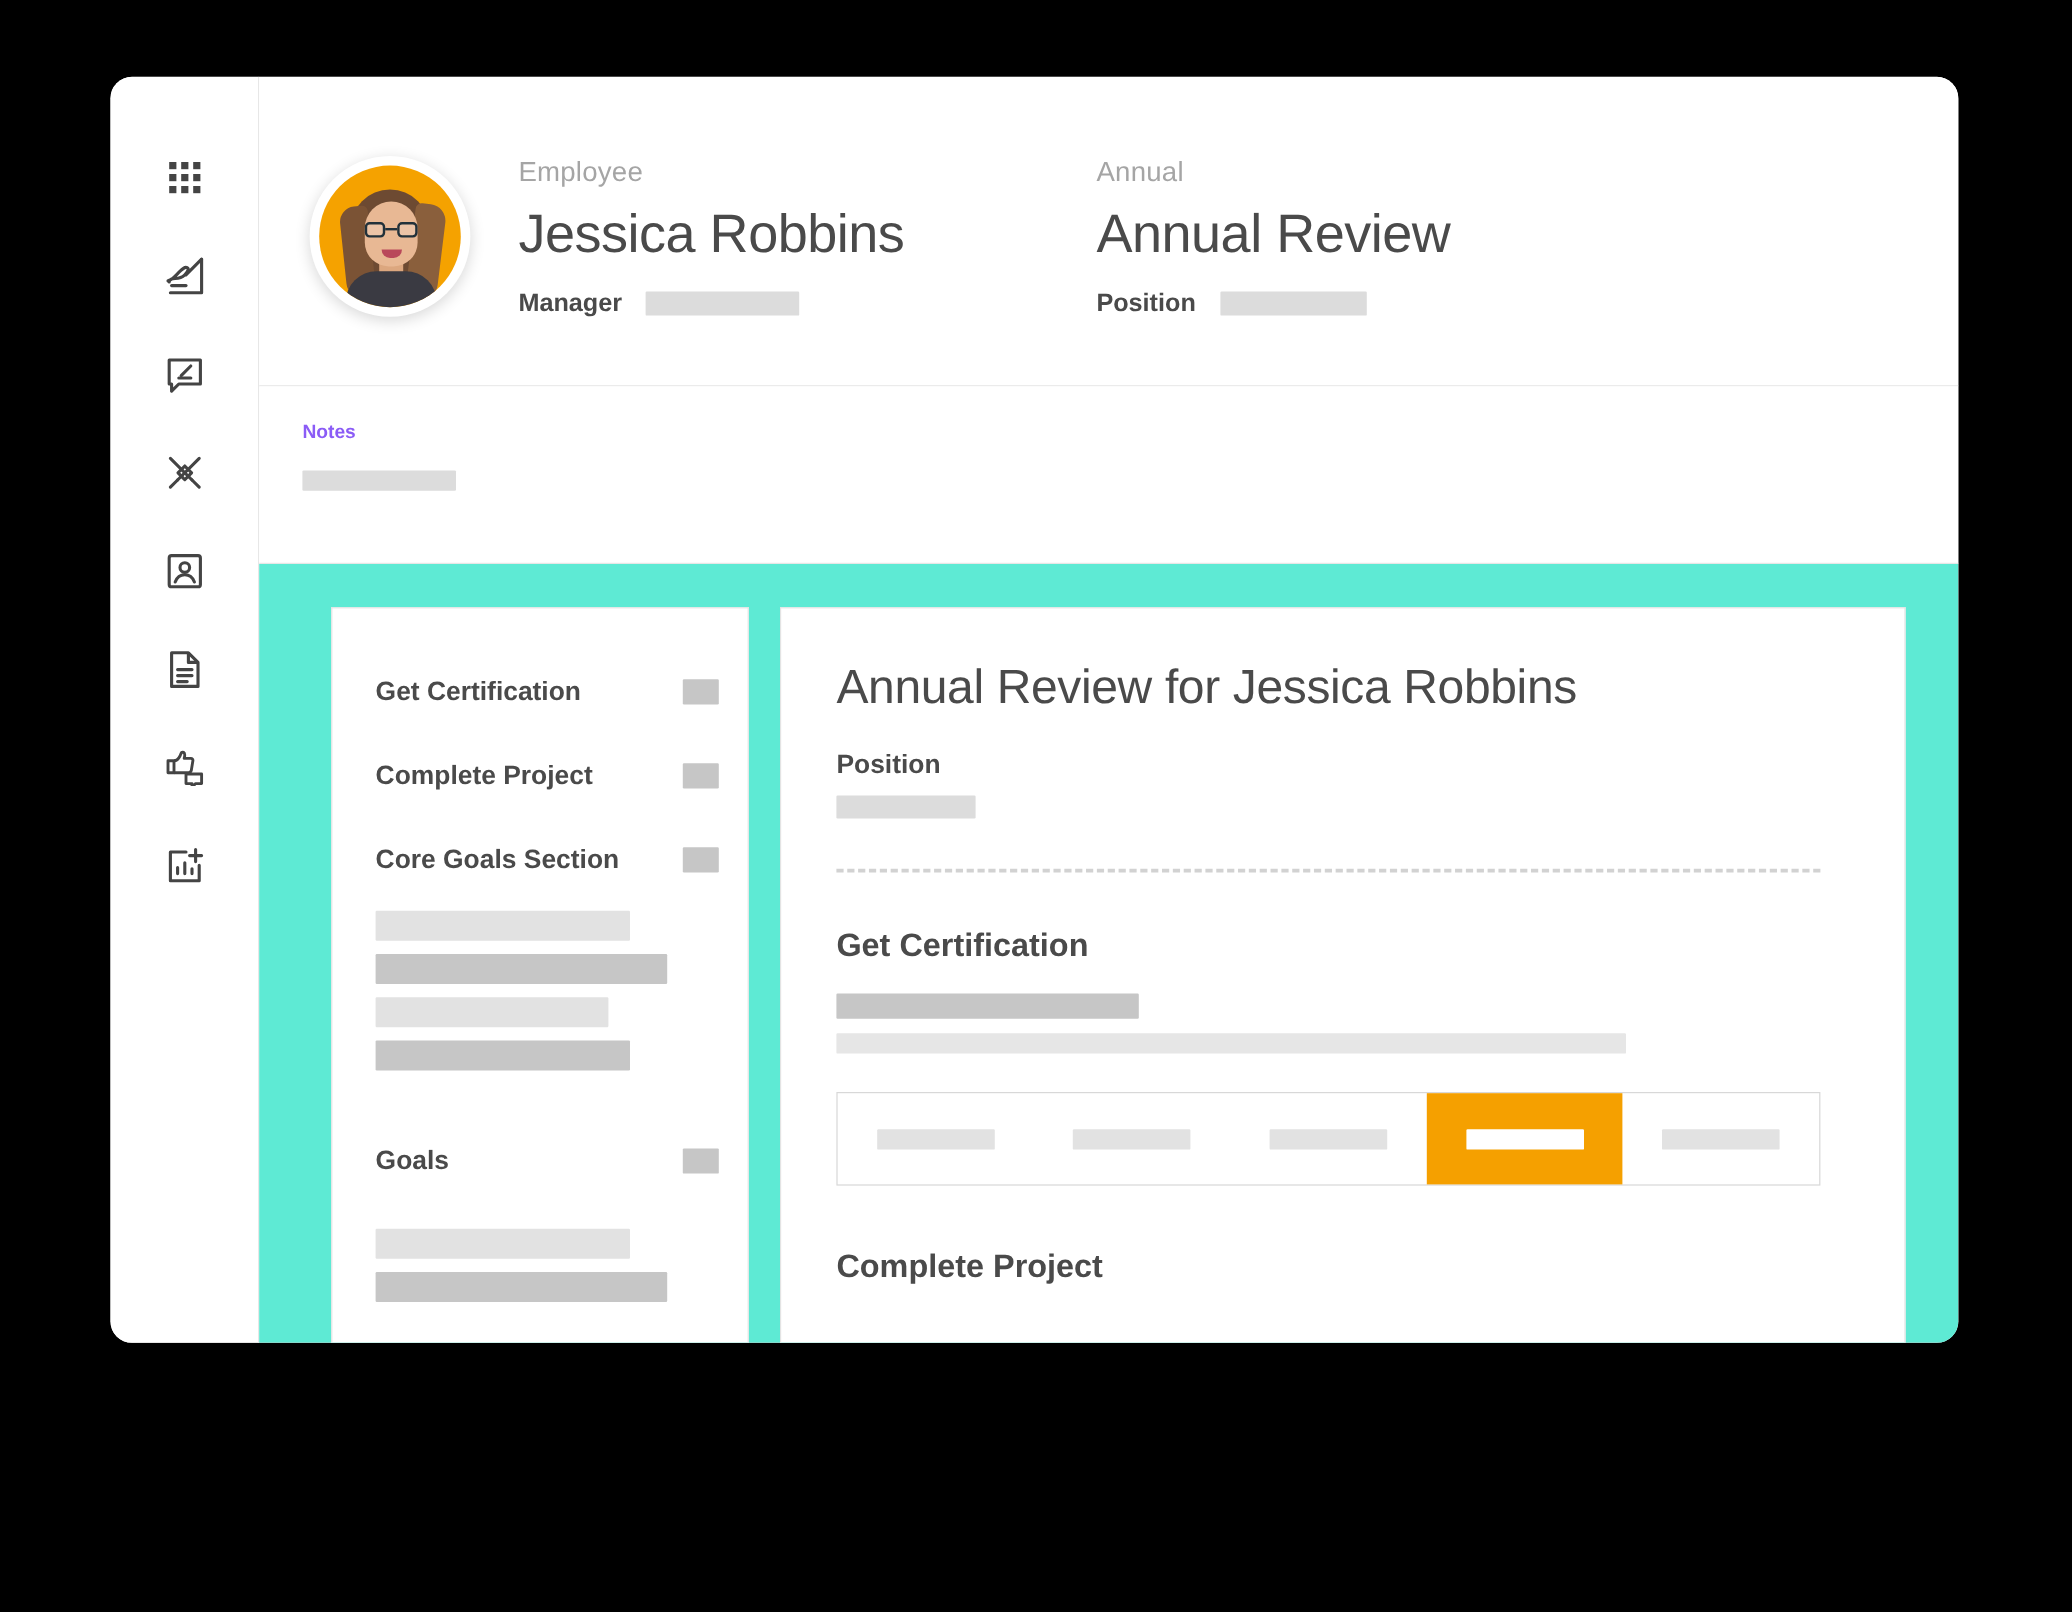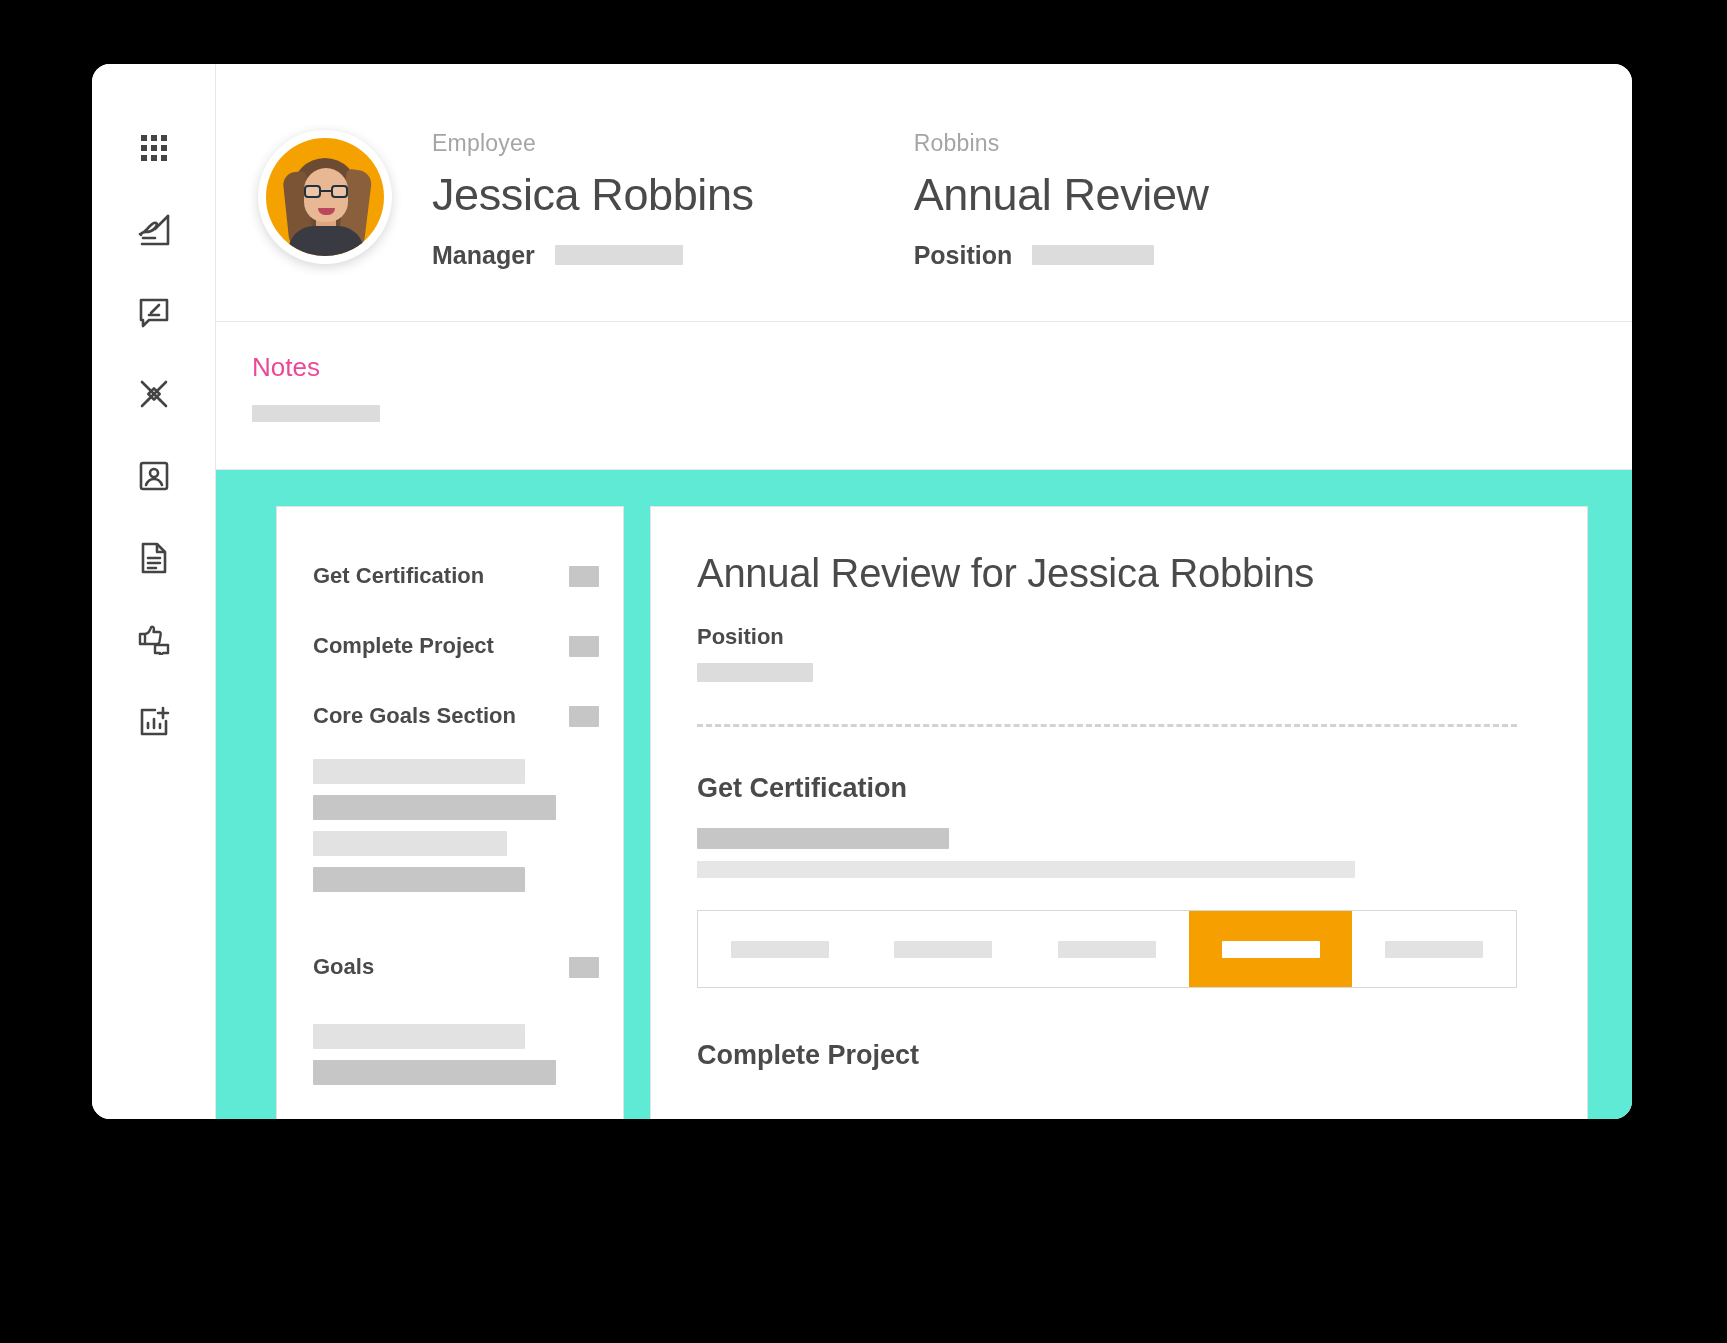--- a/index.html
+++ b/index.html
@@ -118,21 +118,21 @@
     line-height: 1.15;
     white-space: nowrap;
   }
   .hdr-sub {
     margin-top: 20px;
     display: flex;
     align-items: center;
     gap: 20px;
   }
   .hdr-sub-label {
-    font-size: 25px;
+    font-size: 21px;
     font-weight: bold;
     color: #4a4a4a;
   }
   .bar { background: #dcdcdc; border-radius: 1px; display: block; }
 
   
   .tabstrip {
     height: 148px;
     flex: 0 0 148px;
     background: #ffffff;
@@ -144,23 +144,23 @@
   .tab {
     width: 245px;
     flex: 0 0 245px;
     padding: 30px 0 0 36px;
     position: relative;
     cursor: pointer;
   }
   .tab + .tab { border-left: 1px solid #e7e7e7; }
   .tab.active { border-right: 1px solid #e7e7e7; }
   .tab-label {
-    font-size: 26px;
-    font-weight: normal;
-    color: #ec4899;
+    font-size: 16px;
+    font-weight: bold;
+    color: #8b5cf6;
   }
   .tab-meta {
     margin-top: 22px;
     display: flex;
     align-items: center;
     gap: 14px;
   }
   .tab-underline {
     position: absolute;
     left: -1px; right: -1px; bottom: -1px;
@@ -396,21 +396,21 @@
       <div class="hdr-col">
         <div class="hdr-kicker">Employee</div>
         <div class="hdr-title">Jessica Robbins</div>
         <div class="hdr-sub">
           <span class="hdr-sub-label">Manager</span>
           <span class="bar" style="width:128px;height:20px;"></span>
         </div>
       </div>
 
       <div class="hdr-col review">
-        <div class="hdr-kicker">Robbins</div>
+        <div class="hdr-kicker">Annual</div>
         <div class="hdr-title">Annual Review</div>
         <div class="hdr-sub">
           <span class="hdr-sub-label">Position</span>
           <span class="bar" style="width:122px;height:20px;"></span>
         </div>
       </div>
     </header>
 
     <div class="tabstrip">
 

